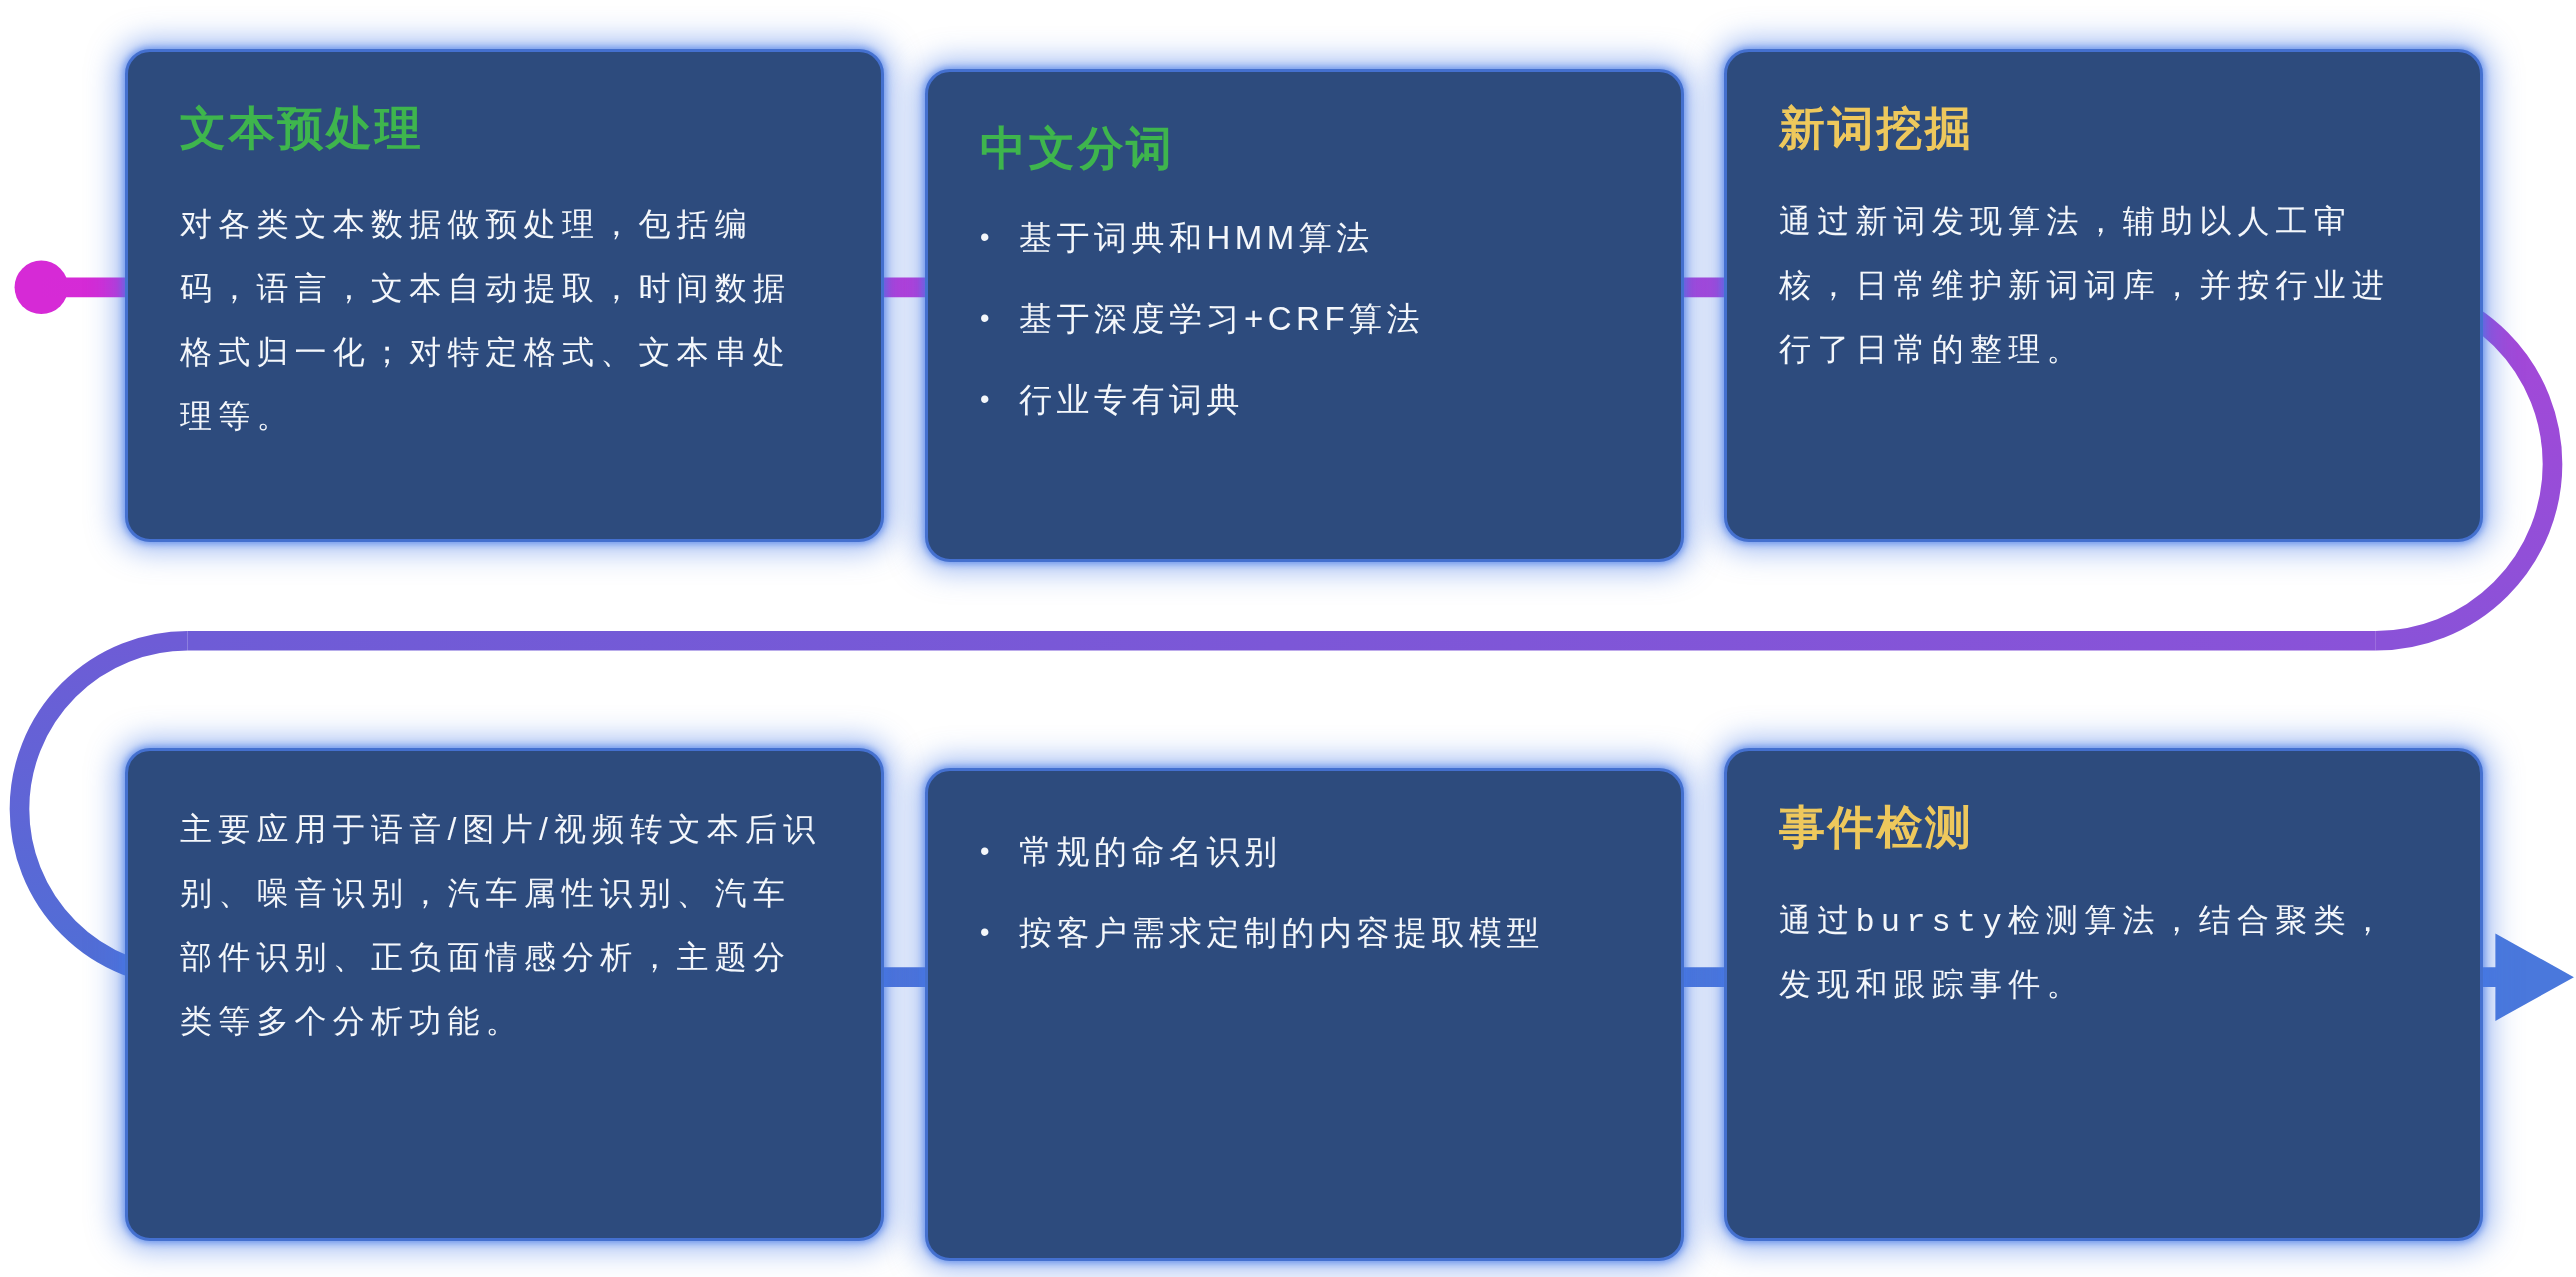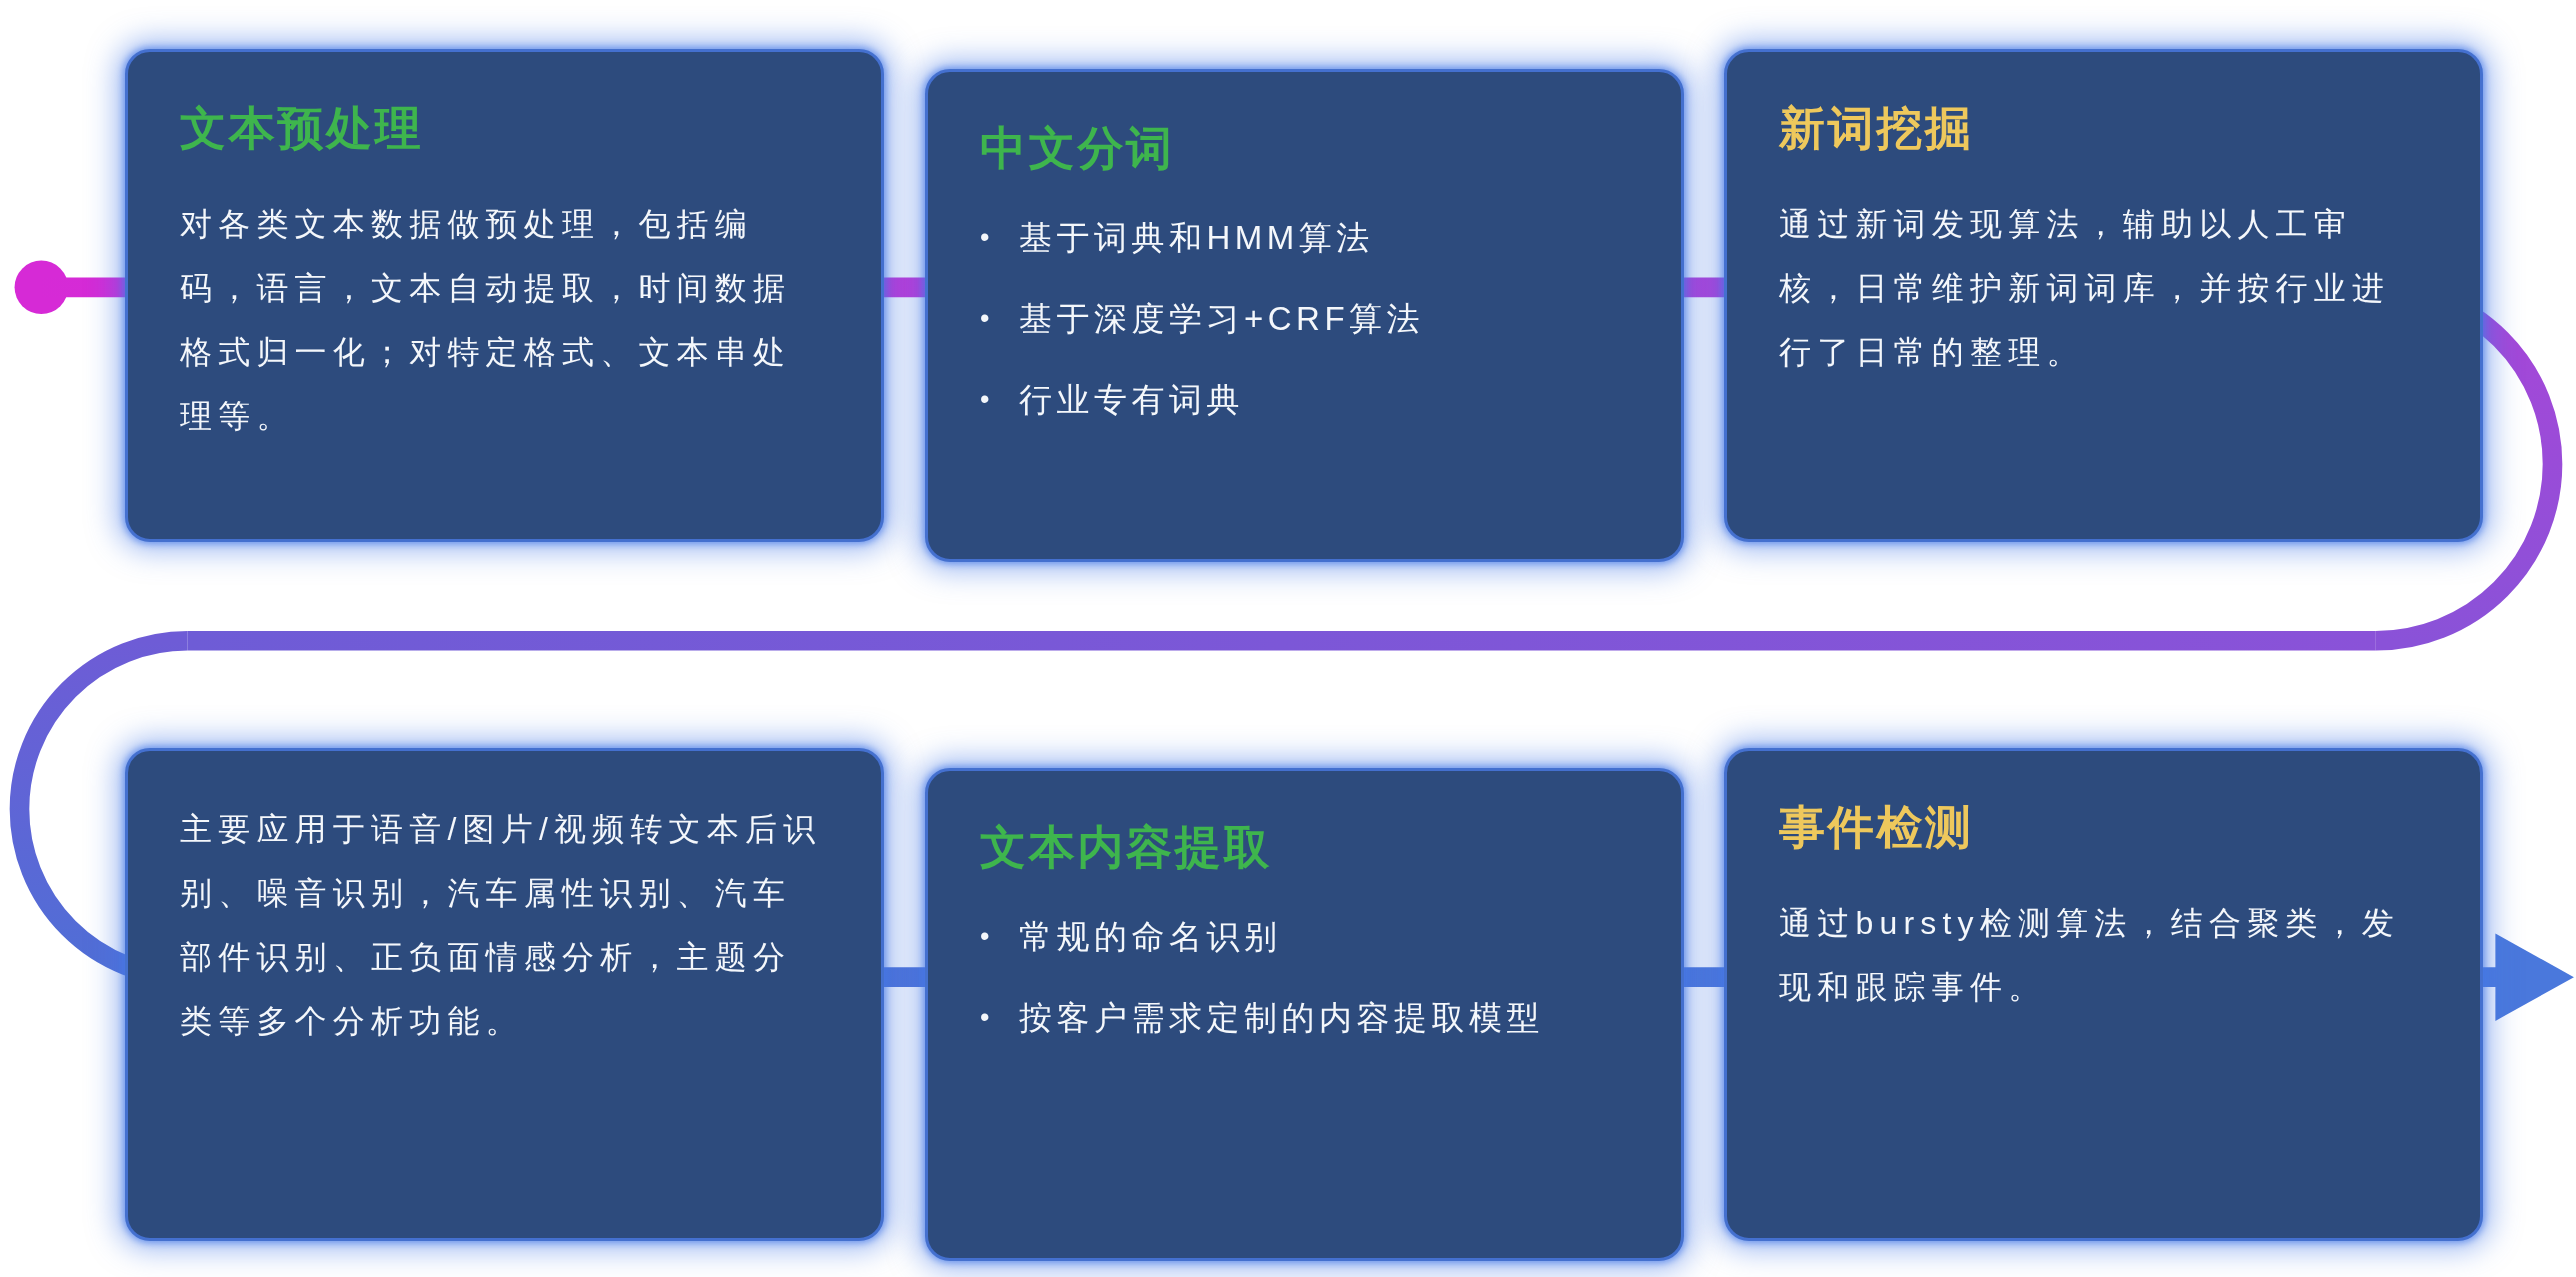--- a/index.html
+++ b/index.html
@@ -25,21 +25,21 @@
     padding: 46px 52px;
     background: #2d4b7d;
     border: 3.6px solid #4470cf;
     border-radius: 25px;
     box-shadow: 0 0 28.6px 9px rgba(70,122,232,0.50), 0 0 7.1px 1.8px rgba(70,122,232,0.65);
   }
   .row1 { top: 49px; }
   .row2 { top: 748px; }
   .col1 { left: 125px; }
   .col2 { left: 925px; margin-top: 20px; }
-  .col3 { left: 1724px; }
+  .col3 { left: 1724px; font-family: Liberation Mono, monospace; }
   .card-title {
     margin: 0 0 32px 0;
     font-size: 46px;
     font-weight: 700;
     letter-spacing: 2.7px;
   }
   .green  { color: #3eb54d; }
   .yellow { color: #eec85c; }
   .card-body {
     margin: 0;
@@ -133,21 +133,20 @@
   <div class="card row1 col3">
     <h2 class="card-title yellow">新词挖掘</h2>
     <p class="card-body">通过新词发现算法，辅助以人工审核，日常维护新词词库，并按行业进行了日常的整理。</p>
   </div>
 
   <div class="card row2 col1">
     <p class="card-body">主要应用于语音/图片/视频转文本后识别、噪音识别，汽车属性识别、汽车部件识别、正负面情感分析，主题分类等多个分析功能。</p>
   </div>
 
   <div class="card row2 col2">
-    <h2 class="card-title green">文本内容提取</h2>
     <ul class="card-bullets">
       <li>
         <span class="bullet-dot">•</span>
         <span>常规的命名识别</span>
       </li>
       <li>
         <span class="bullet-dot">•</span>
         <span>按客户需求定制的内容提取模型</span>
       </li>
     </ul>

